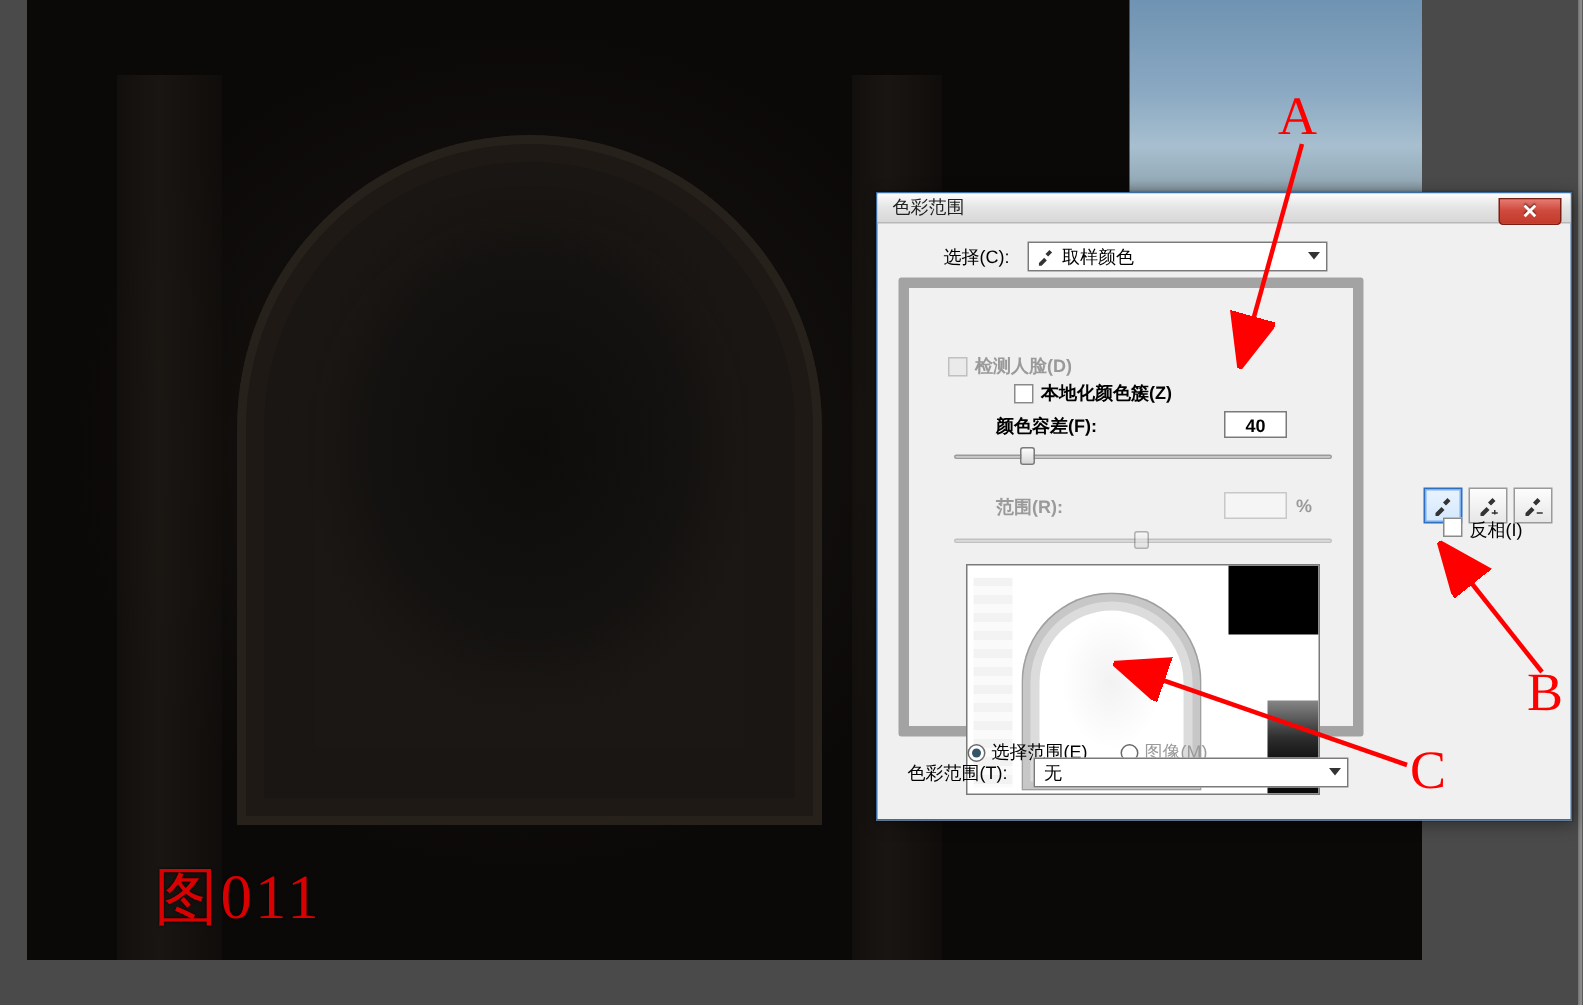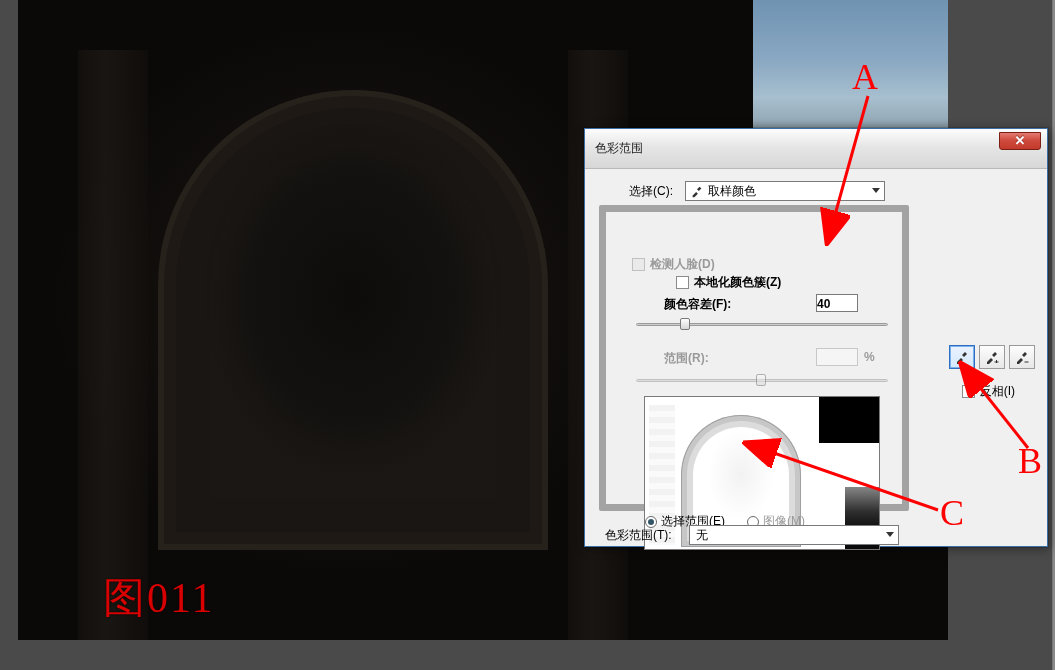--- a/index.html
+++ b/index.html
@@ -79,21 +79,21 @@
   
   .dialog {
     position: absolute;
     left: 584px; top: 128px;
     width: 464px; height: 419px;
     background: #f0f0f0;
     border: 1px solid #3b6ea5;
     box-shadow: 0 0 0 1px rgba(0,0,0,0.15), 2px 2px 10px rgba(0,0,0,0.4);
   }
   .titlebar {
-    height: 40px;
+    height: 20px;
     background: linear-gradient(180deg, #fdfdfd 0%, #e6e6e6 45%, #d7d7d7 100%);
     border-bottom: 1px solid #b8b8b8;
     display: flex;
     align-items: center;
     padding-left: 10px;
     position: relative;
   }
   .titlebar .title { color: #222; font-size: 12px; }
   .close-btn {
     position: absolute;
@@ -161,20 +161,21 @@
   }
   .chk.disabled { background: #eaeaea; border-color: #c0c0c0; }
   .lbl-disabled { color: #9a9a9a; }
 
   .fuzz-row { left: 58px; top: 84px; }
   .fuzz-input {
     position: absolute; left: 210px; top: 82px;
     width: 42px; height: 18px;
     border: 1px solid #7a7a7a;
     background: #fff;
+    text-align: center;
     line-height: 18px;
   }
   .slider {
     position: absolute;
     left: 30px; width: 252px; height: 14px;
   }
   .slider.s1 { top: 106px; }
   .slider.s2 { top: 162px; }
   .slider .track {
     position: absolute; left: 0; right: 0; top: 5px; height: 3px;
@@ -312,22 +313,22 @@
     display: flex; align-items:center; justify-content:center;
   }
   .tool.active {
     border-color: #2f6fbf;
     box-shadow: inset 0 0 0 1px rgba(80,150,230,0.7);
     background: linear-gradient(180deg,#eaf3ff,#d4e8fc);
   }
 
   .invert-row {
     position: absolute;
-    right: 32px; top: 214px;
-    display: flex; align-items: center;
+    right: 32px; top: 196px;
+    display: flex; align-items: flex-start;
   }
 
   
   .anno {
     position: absolute;
     pointer-events: none;
     color: #ff0000;
     font-family: "Times New Roman", serif;
     font-size: 36px;
     font-weight: normal;

